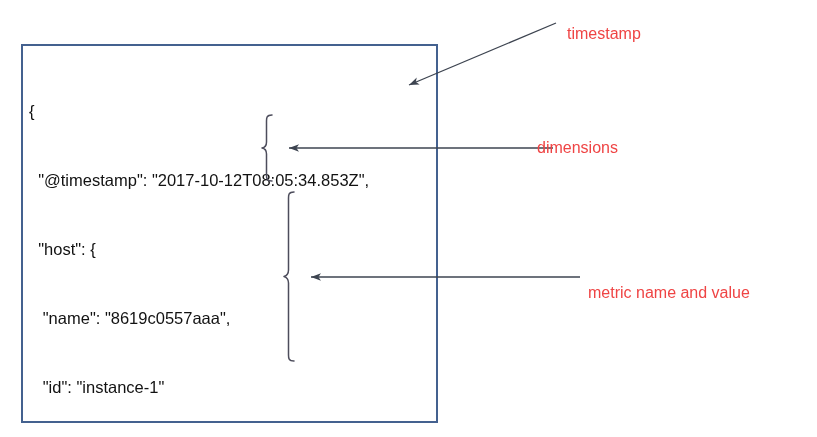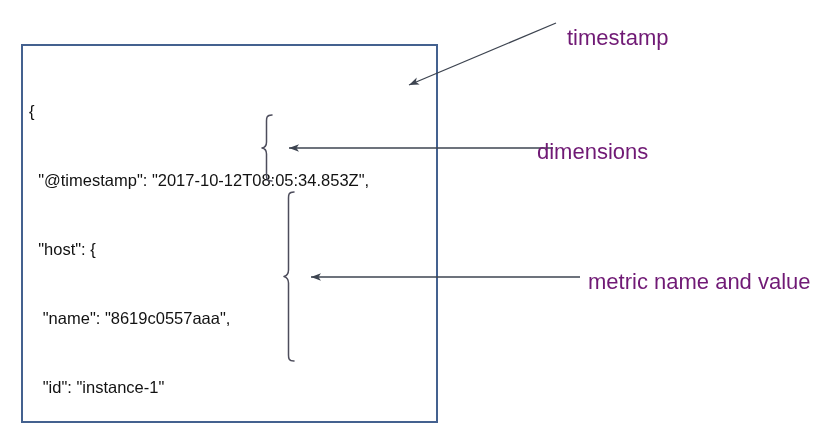--- a/index.html
+++ b/index.html
@@ -45,27 +45,27 @@
   }
   .json-code .ln {
     display: block;
     height: 23px;
   }
 
   
   .ann-label {
     position: absolute;
     font-family: "Liberation Sans", "DejaVu Sans", sans-serif;
-    font-size: 22px;
-    color: #701a75;
+    font-size: 16px;
+    color: #ef4444;
     white-space: nowrap;
   }
   #label-timestamp { left: 567px; top: 25px; }
   #label-dimensions { left: 537px; top: 139px; }
-  #label-metric     { left: 588px; top: 269px; }
+  #label-metric     { left: 588px; top: 284px; }
 
   
   #overlay {
     position: absolute;
     left: 0;
     top: 0;
     width: 817px;
     height: 437px;
     pointer-events: none;
   }

